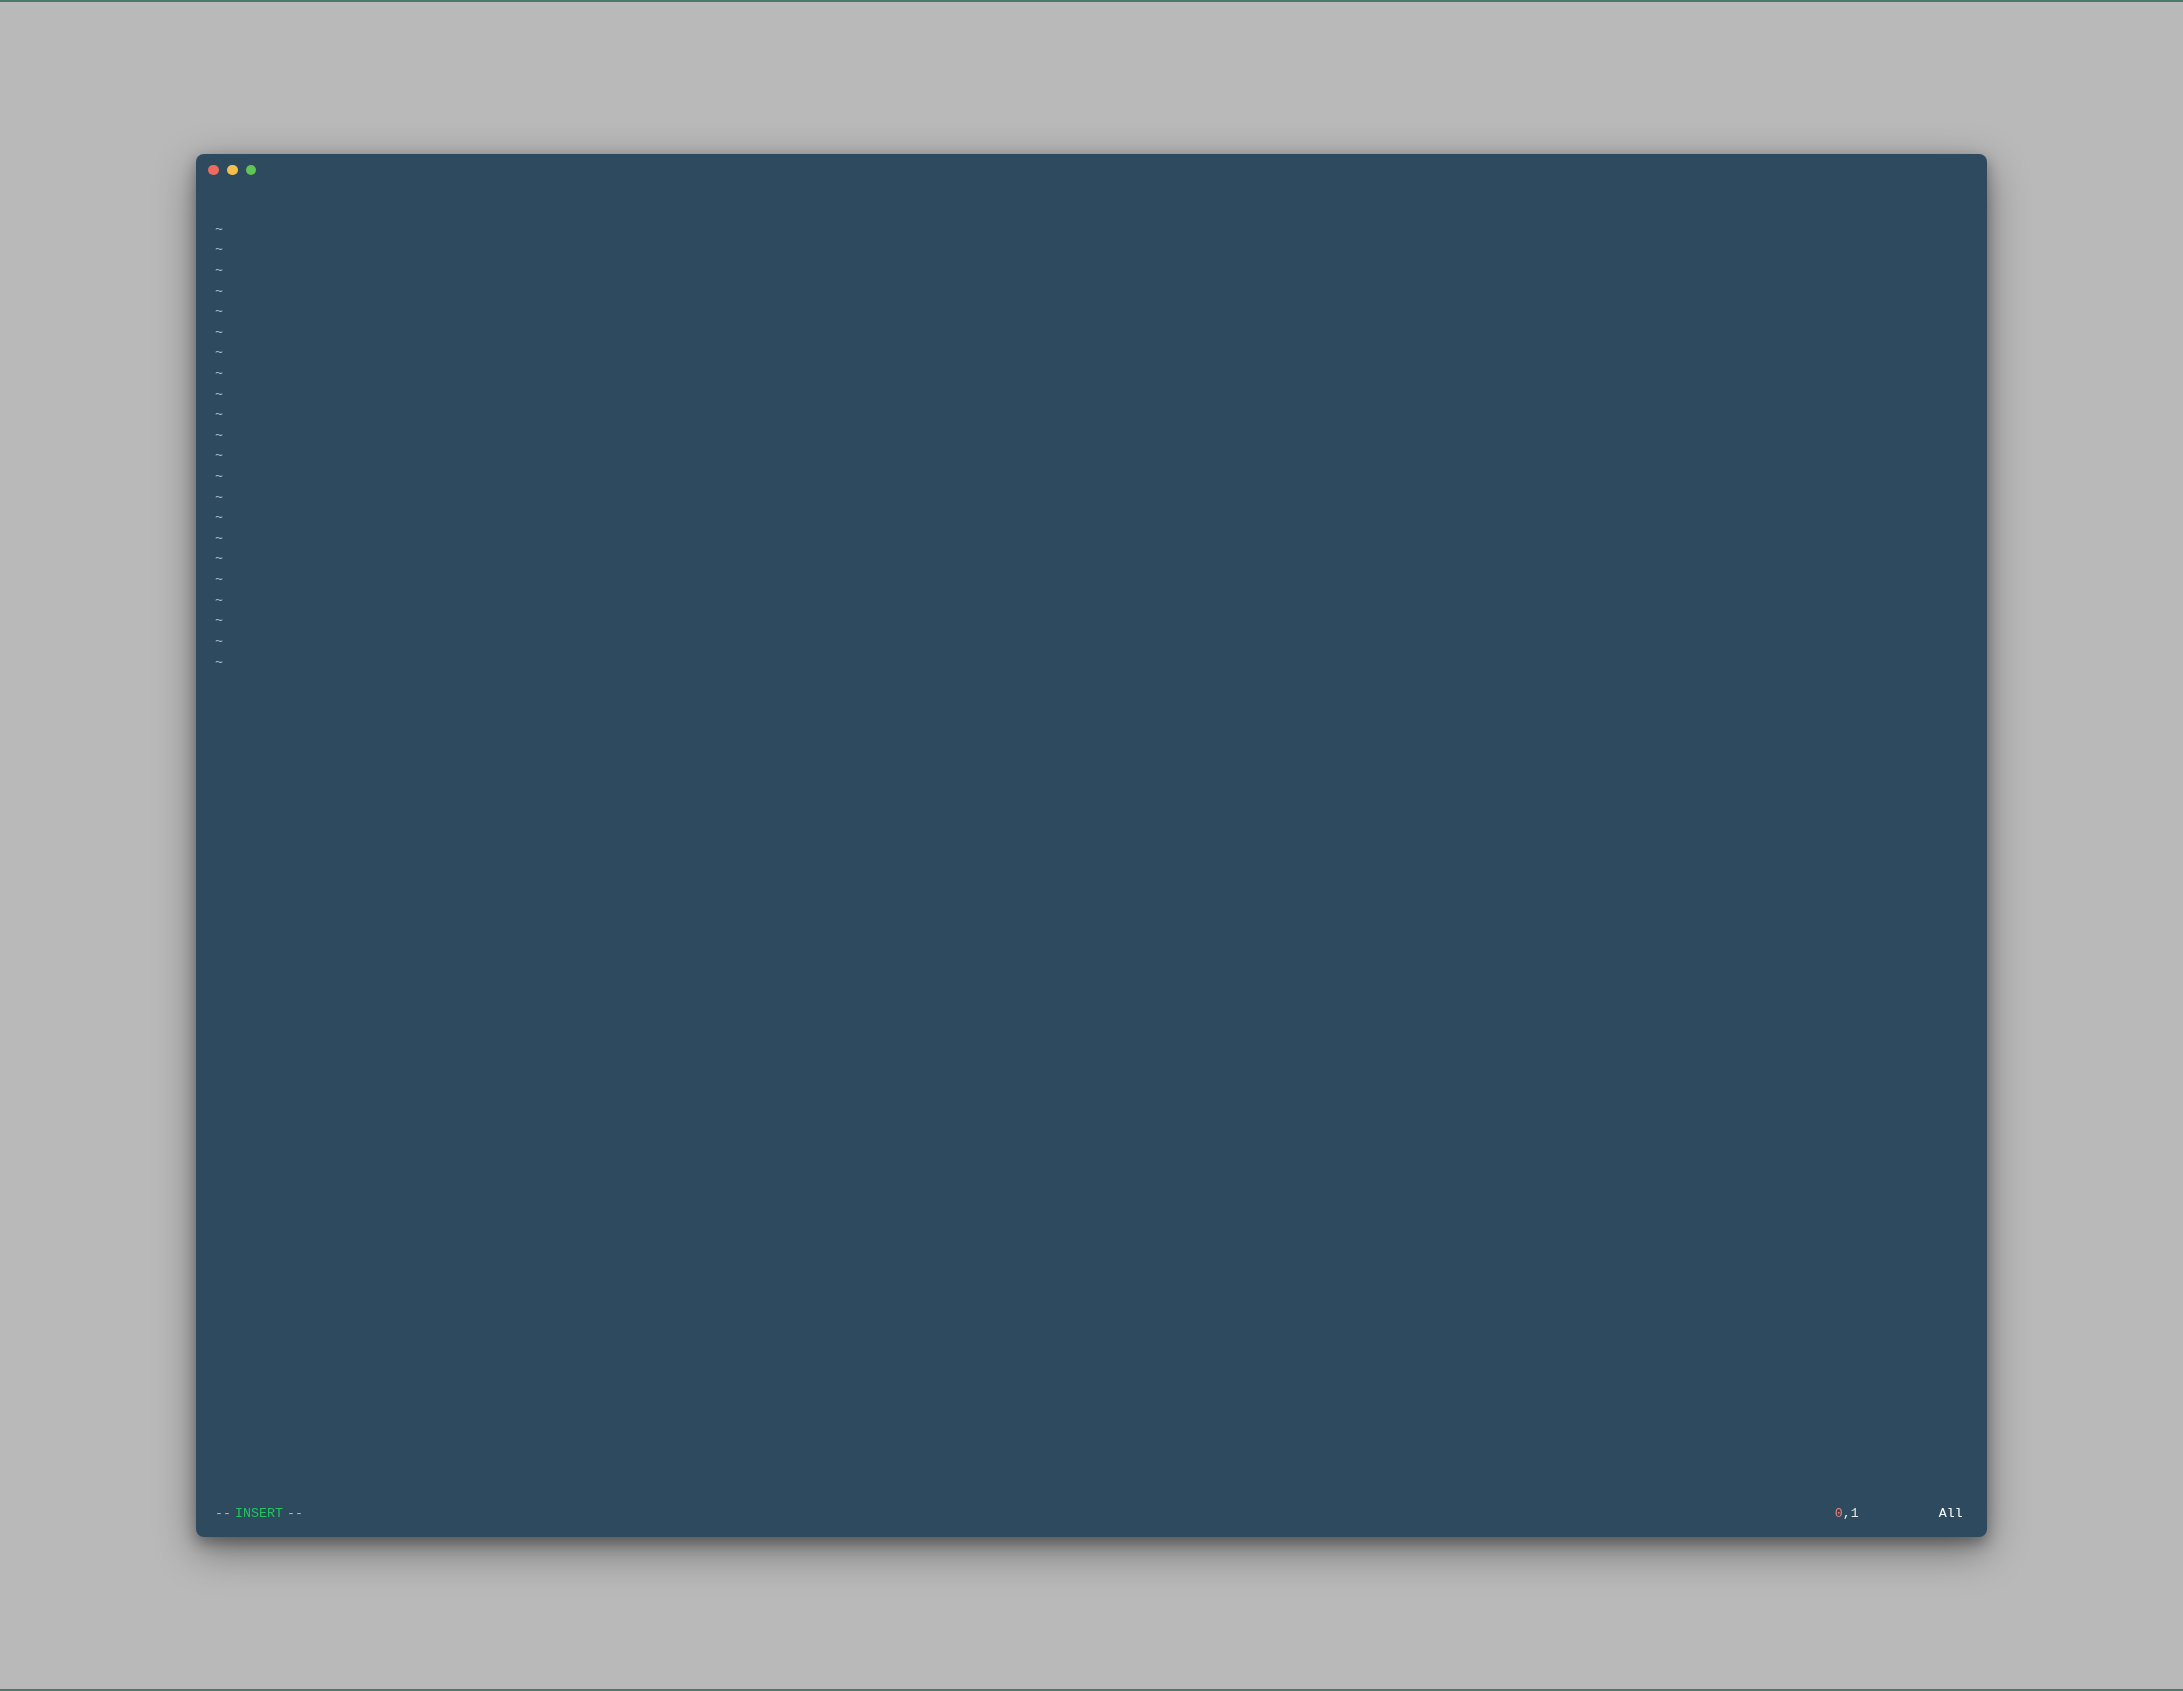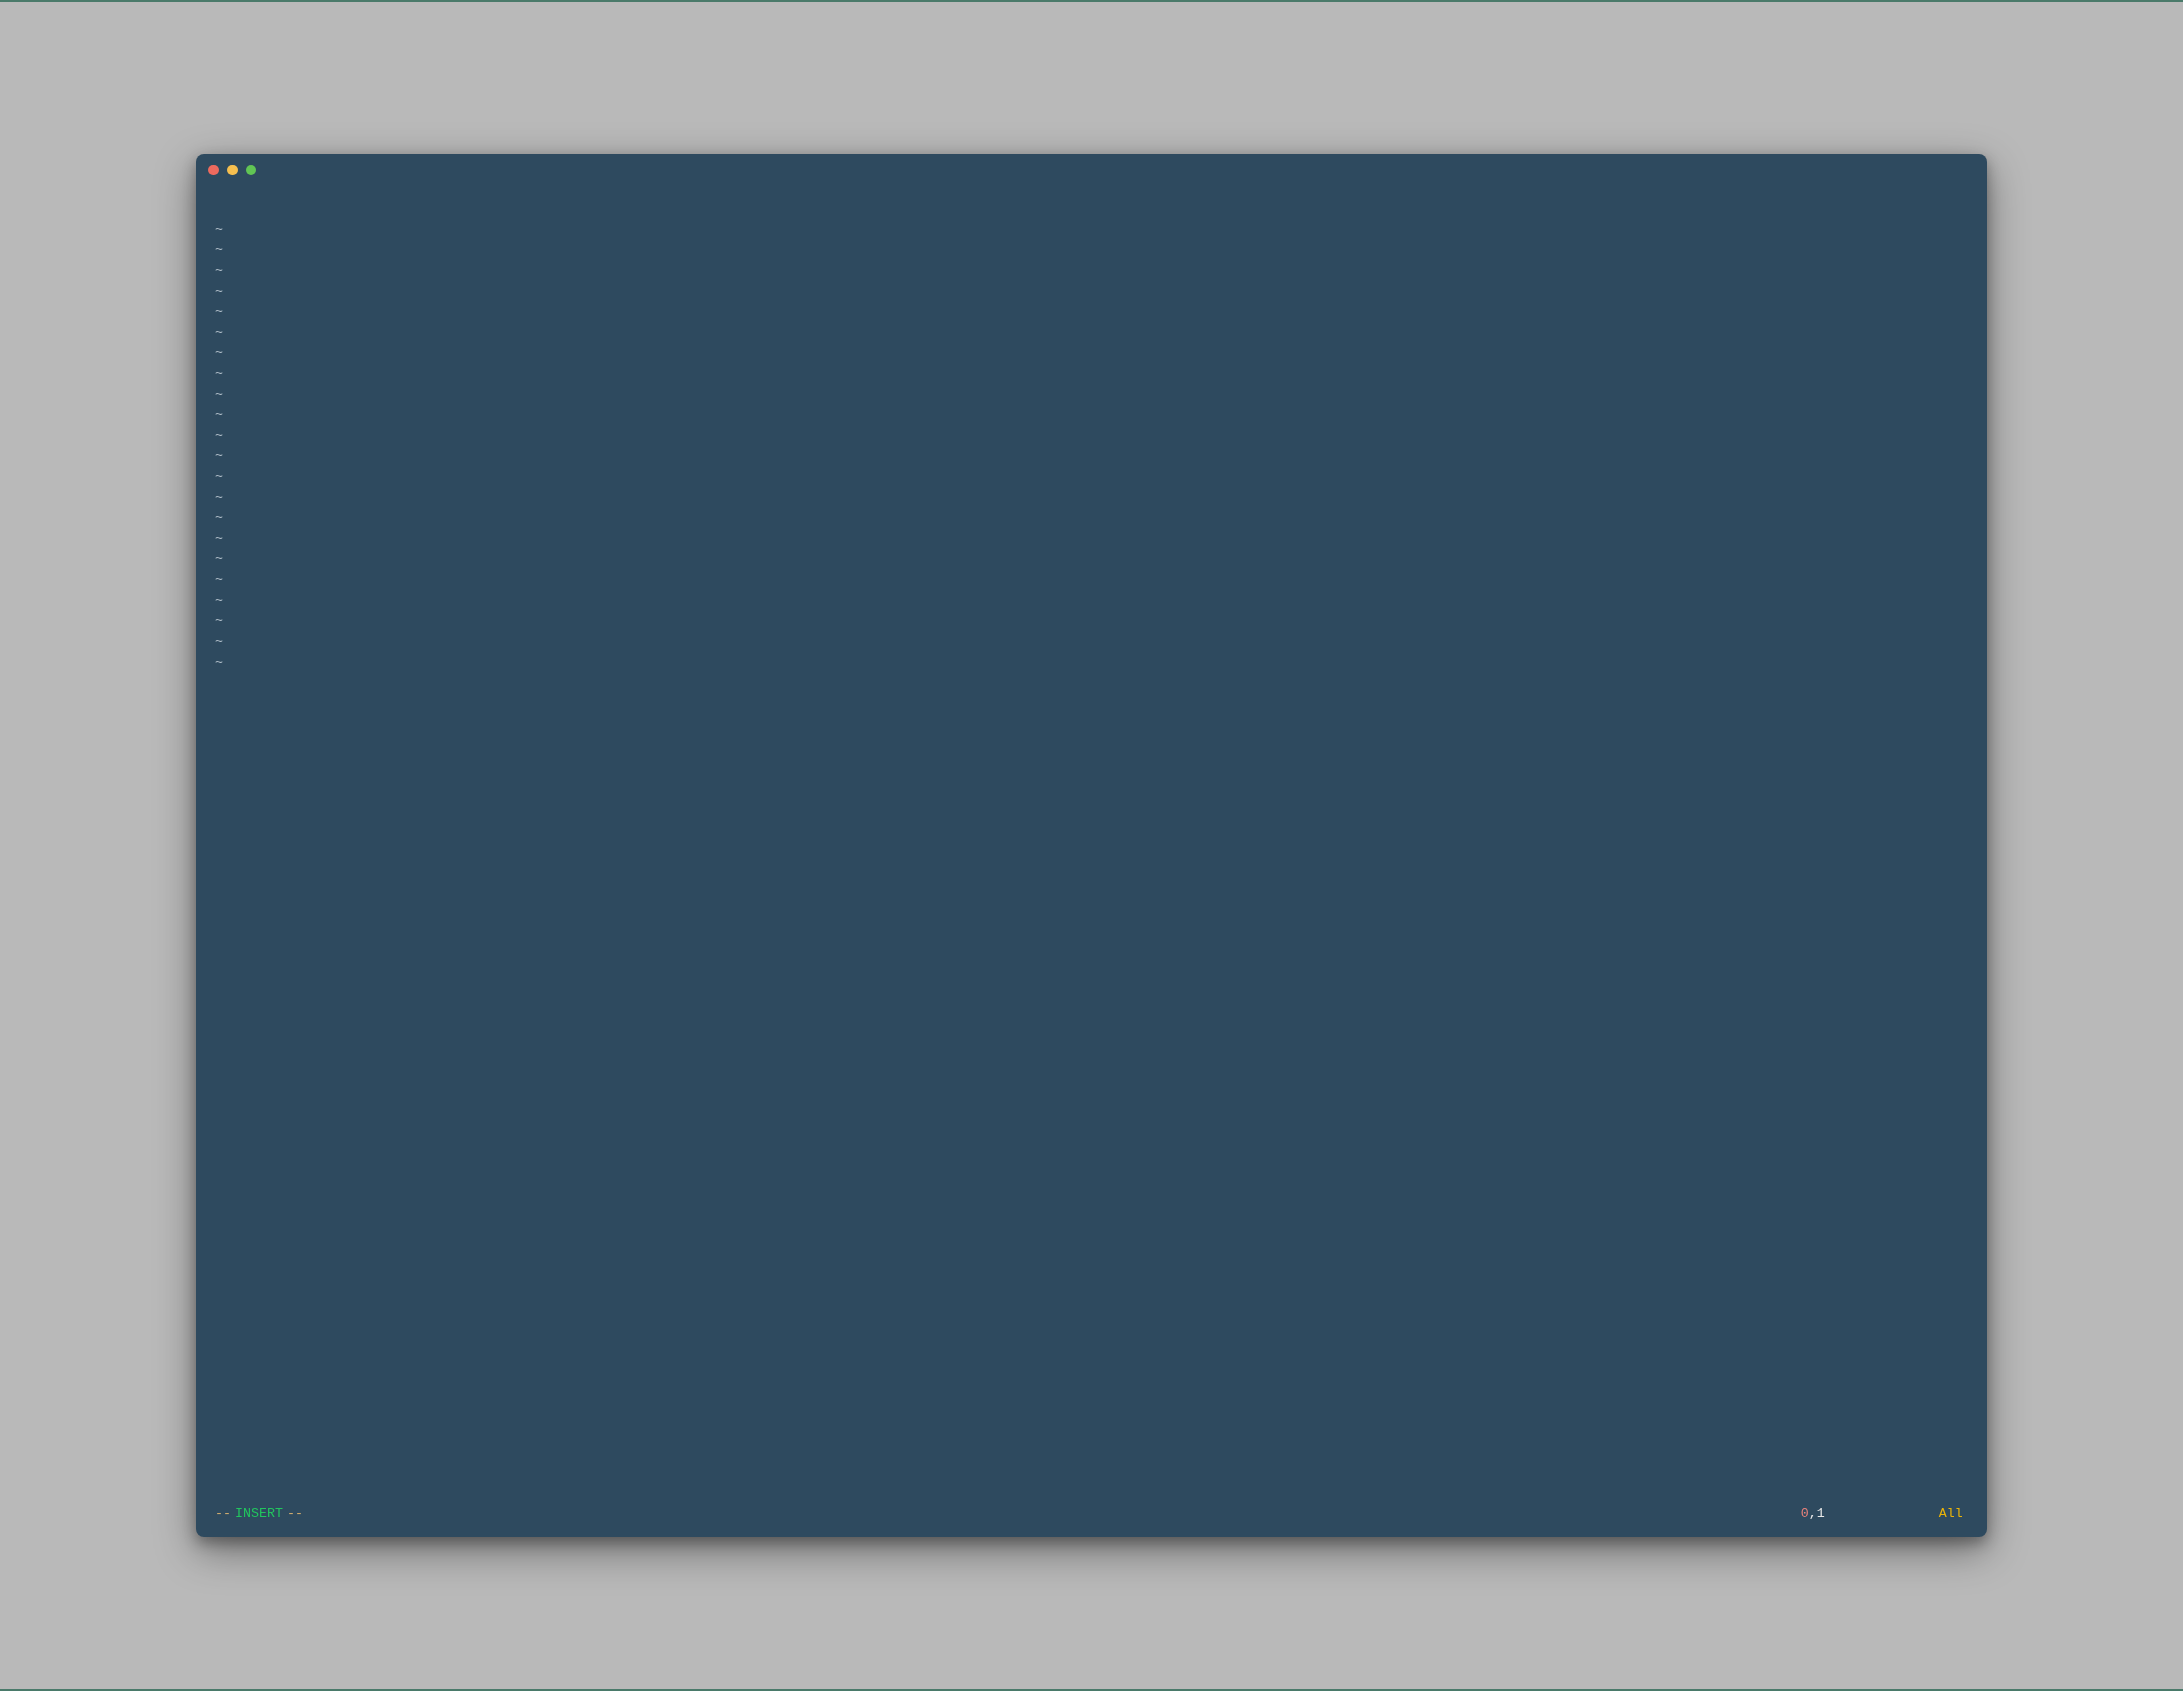--- a/index.html
+++ b/index.html
@@ -100,29 +100,29 @@
       color: #22c55e;
       margin: 0 4px;
     }
     
     .status-spacer {
       flex: 1;
     }
     
     .cursor-pos {
       color: #e8e8e8;
-      margin-right: 114px;
+      margin-right: 80px;
     }
     
     .cursor-row {
       color: #e8827b;
     }
     
     .scroll-pos {
-      color: #eab308;
+      color: #ffffff;
       margin-right: 5.3px;
     }
   </style>
 </head>
 <body>
 
 <div class="terminal-window">
 
   <div class="titlebar">
     <div class="traffic-light red"></div>

